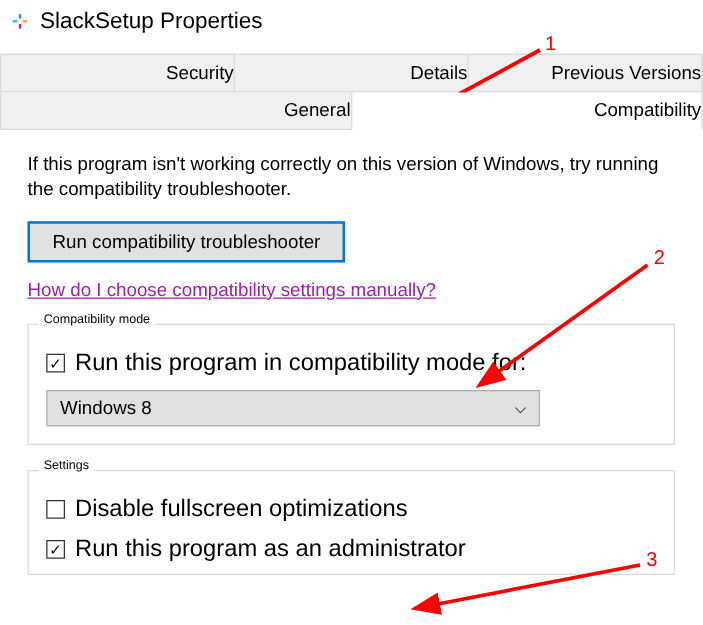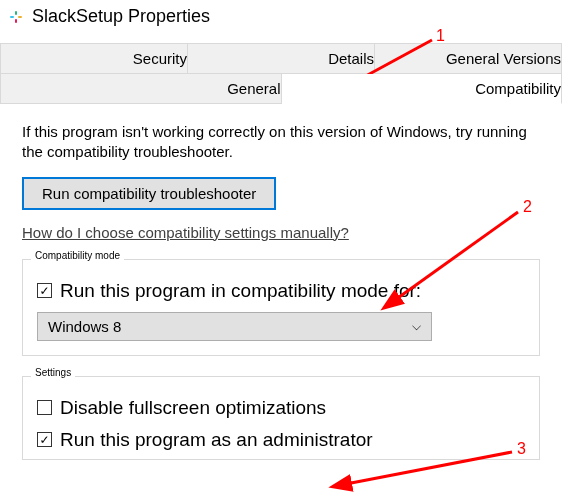--- a/index.html
+++ b/index.html
@@ -57,21 +57,21 @@
   .run-btn {
     display: inline-block;
     border: 2px solid #0078d7;
     background: #e1e1e1;
     padding: 6px 18px;
     font-size: 15px;
     cursor: default;
     margin-bottom: 14px;
   }
   .link {
-    color: #404040;
+    color: #a21caf;
     text-decoration: underline;
     font-size: 15px;
     cursor: default;
     display: inline-block;
     margin-bottom: 18px;
   }
   .group {
     border: 1px solid #d9d9d9;
     position: relative;
     padding: 16px 14px 14px 14px;
@@ -142,21 +142,21 @@
       <rect x="7" y="10" width="2" height="4" rx="1" fill="#E01E5A"></rect>
     </svg>
   </span>
   <span>SlackSetup Properties</span>
 </div>
 
 <div class="tabs">
   <div class="tab-row row1">
     <div class="tab">Security</div>
     <div class="tab">Details</div>
-    <div class="tab">General Versions</div>
+    <div class="tab">Previous Versions</div>
   </div>
   <div class="tab-row row2">
     <div class="tab">General</div>
     <div class="tab active">Compatibility</div>
   </div>
 </div>
 
 <div class="content">
   <p class="intro">If this program isn't working correctly on this version of Windows, try running the compatibility troubleshooter.</p>
 

